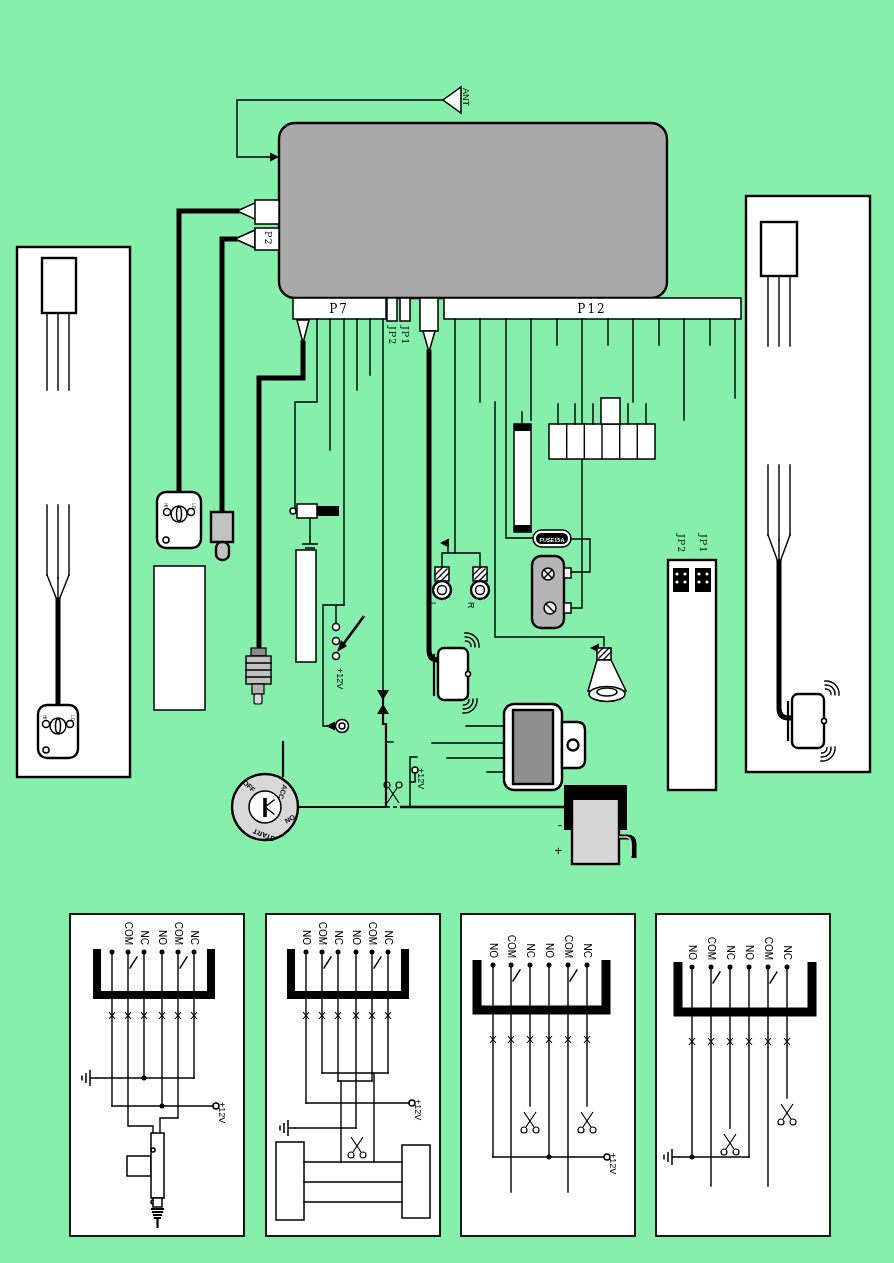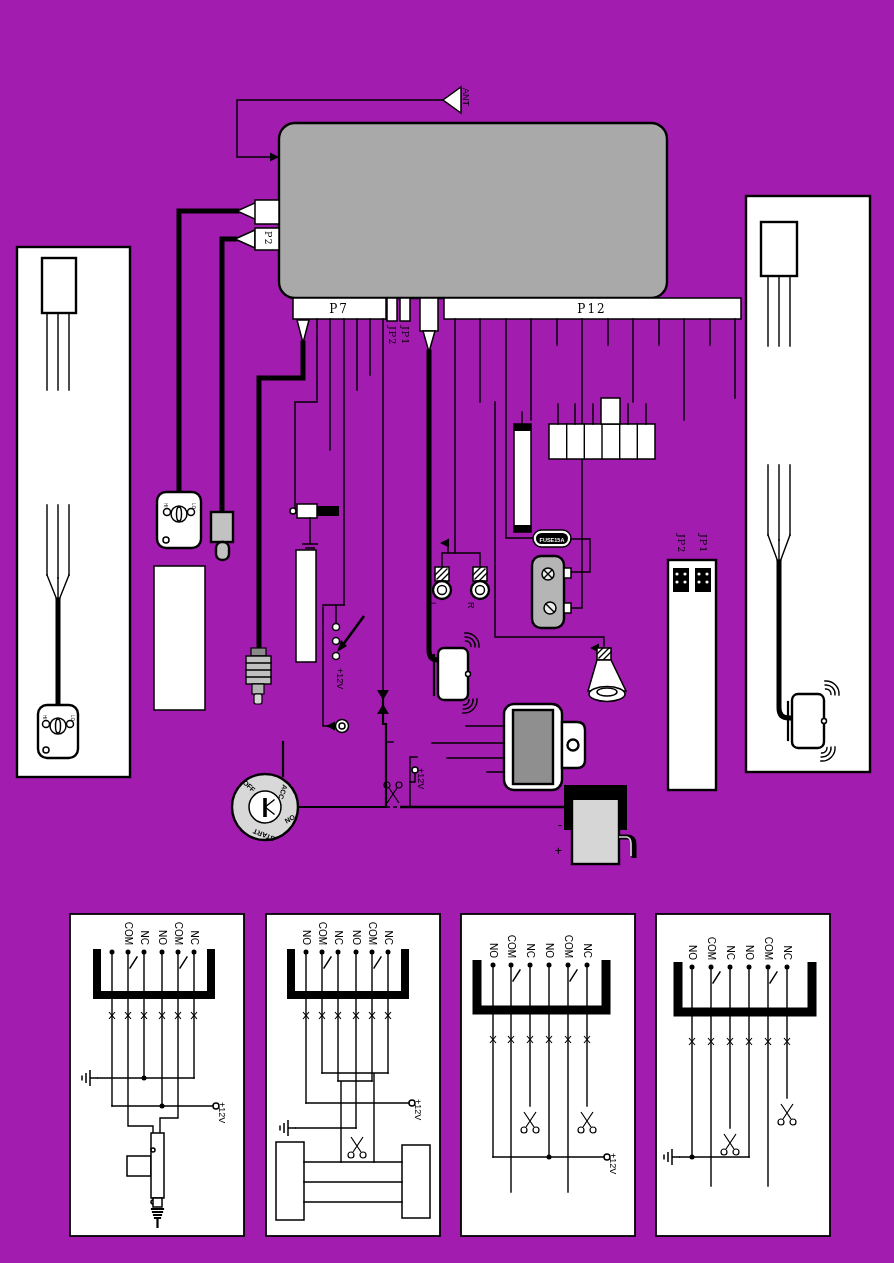--- a/index.html
+++ b/index.html
@@ -1,16 +1,16 @@
 <!DOCTYPE html>
 <html><head>
 <meta charset="utf-8">
 <style>
   html,body{margin:0;padding:0;background:#fff}
-  .stage{position:relative;width:894px;height:1263px;background:#a21caf;overflow:hidden}
+  .stage{position:relative;width:894px;height:1263px;background:#86efac;overflow:hidden}
   svg{display:block}
   .ln{fill:none;stroke:#000;stroke-width:1.4;stroke-linecap:square}
   .ln2{fill:none;stroke:#000;stroke-width:2.2;stroke-linecap:square}
   .thk{fill:none;stroke:#000;stroke-width:5;stroke-linecap:square}
   .bar{fill:none;stroke:#000;stroke-width:8}
   .bar9{fill:none;stroke:#000;stroke-width:9}
   .box{fill:#fff;stroke:#000;stroke-width:1.5}
   .box2{fill:#fff;stroke:#000;stroke-width:2.4}
   .fillable{stroke:#000;stroke-width:2.4}
   .blk{fill:#000;stroke:none}

